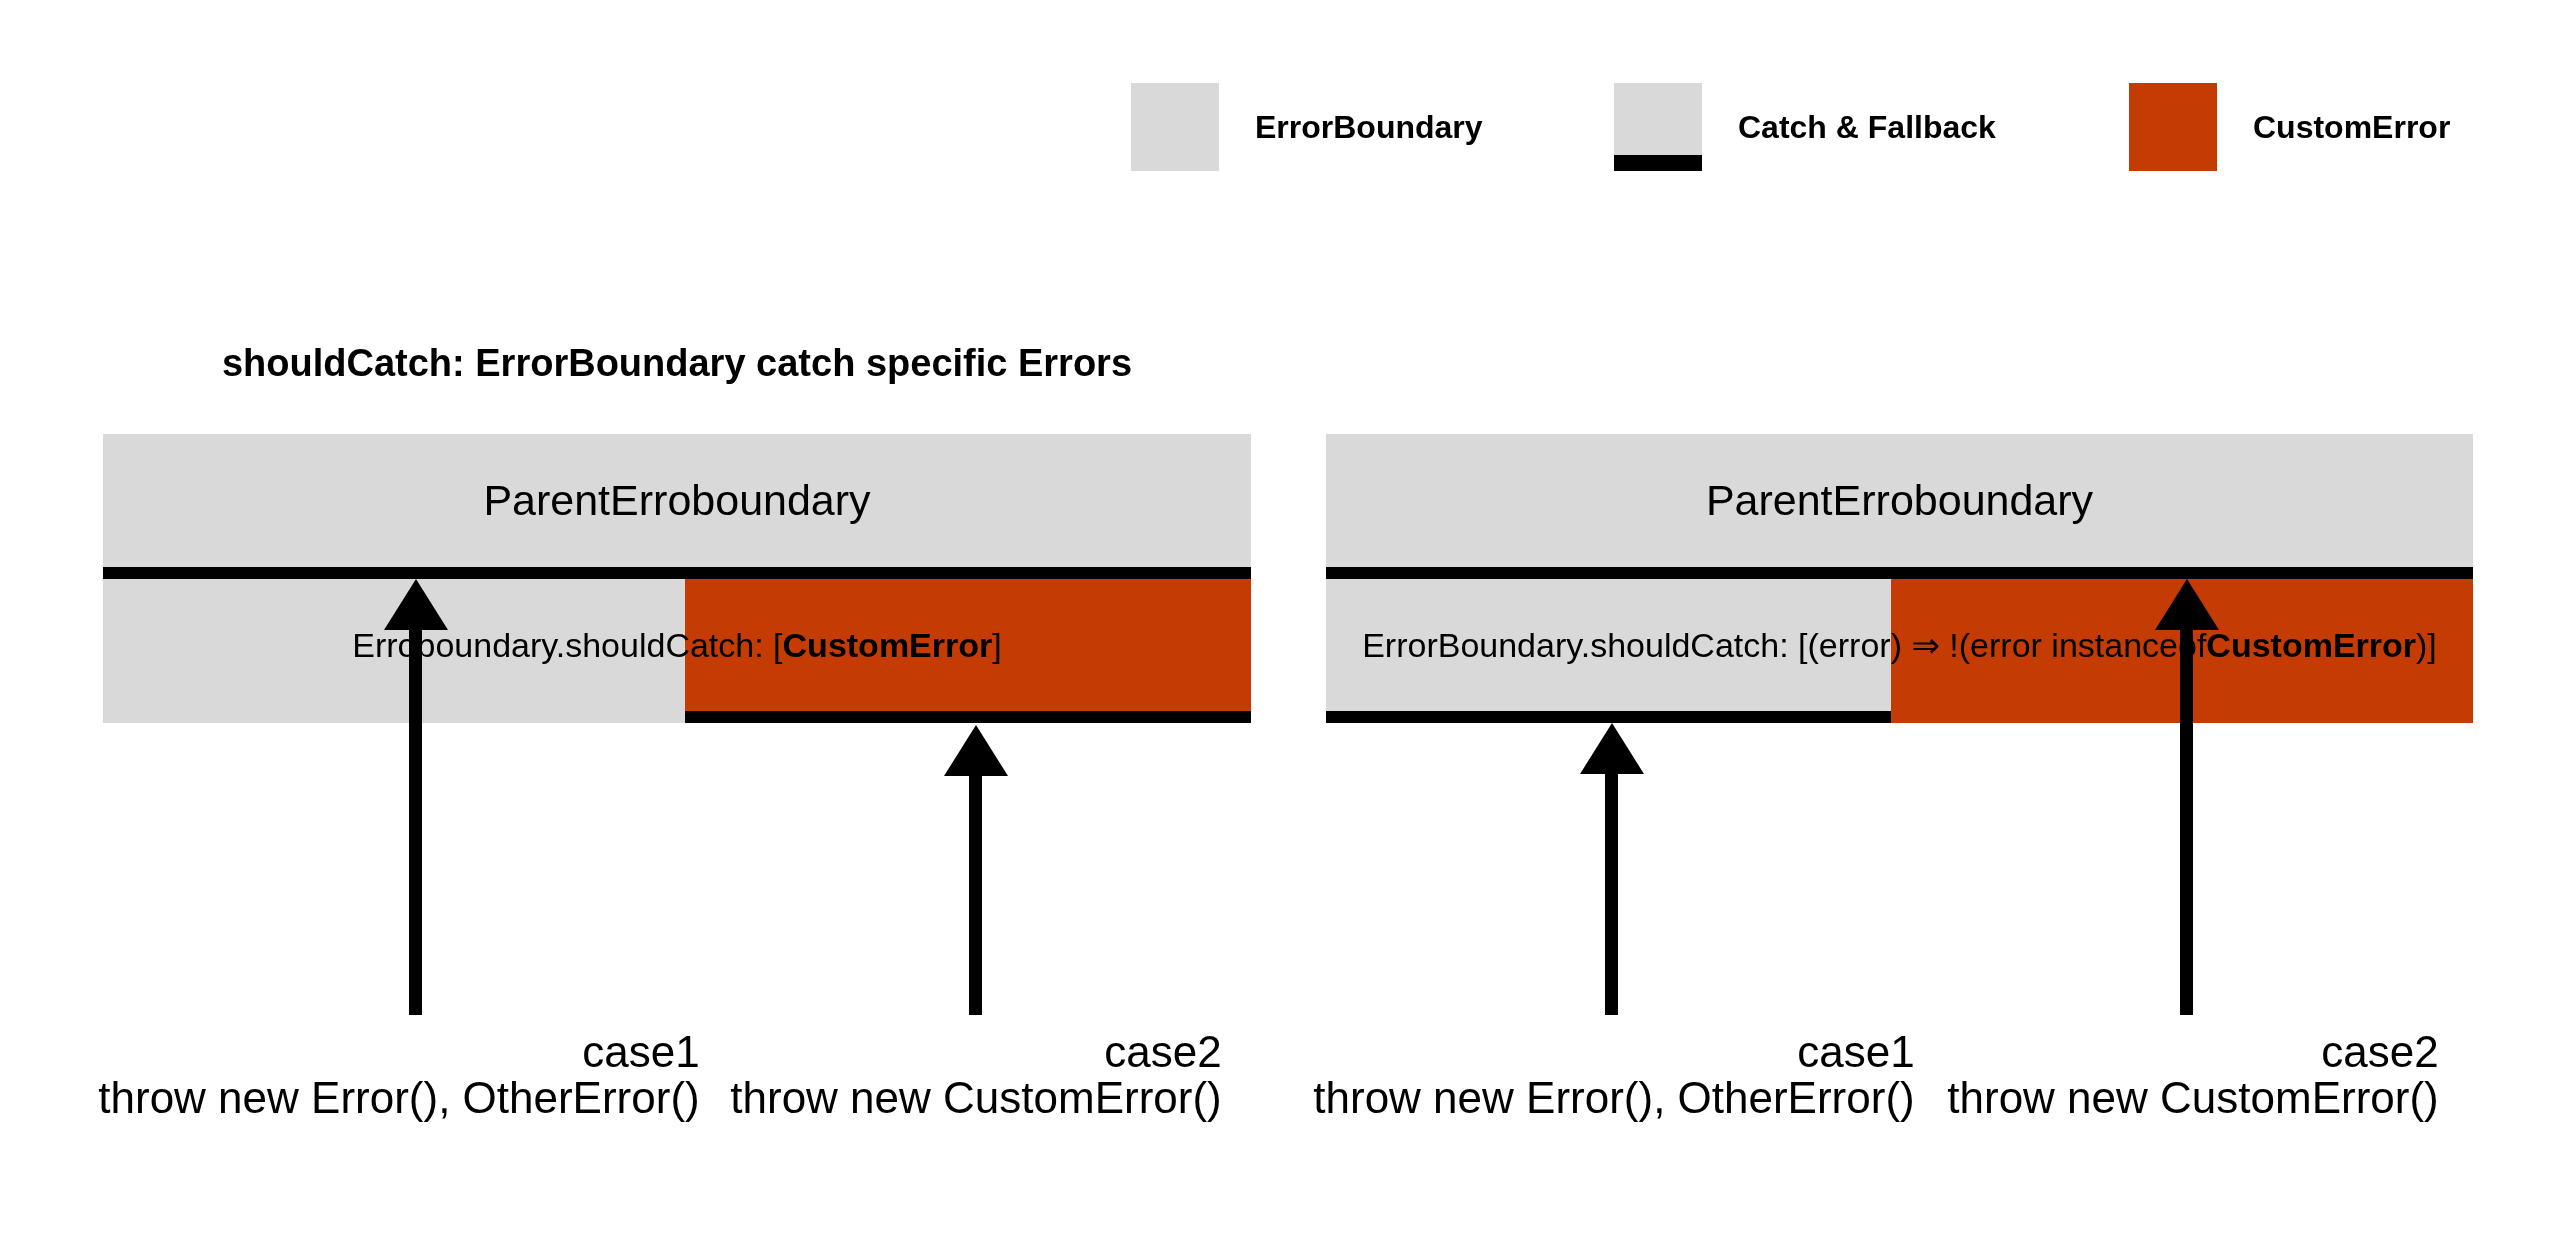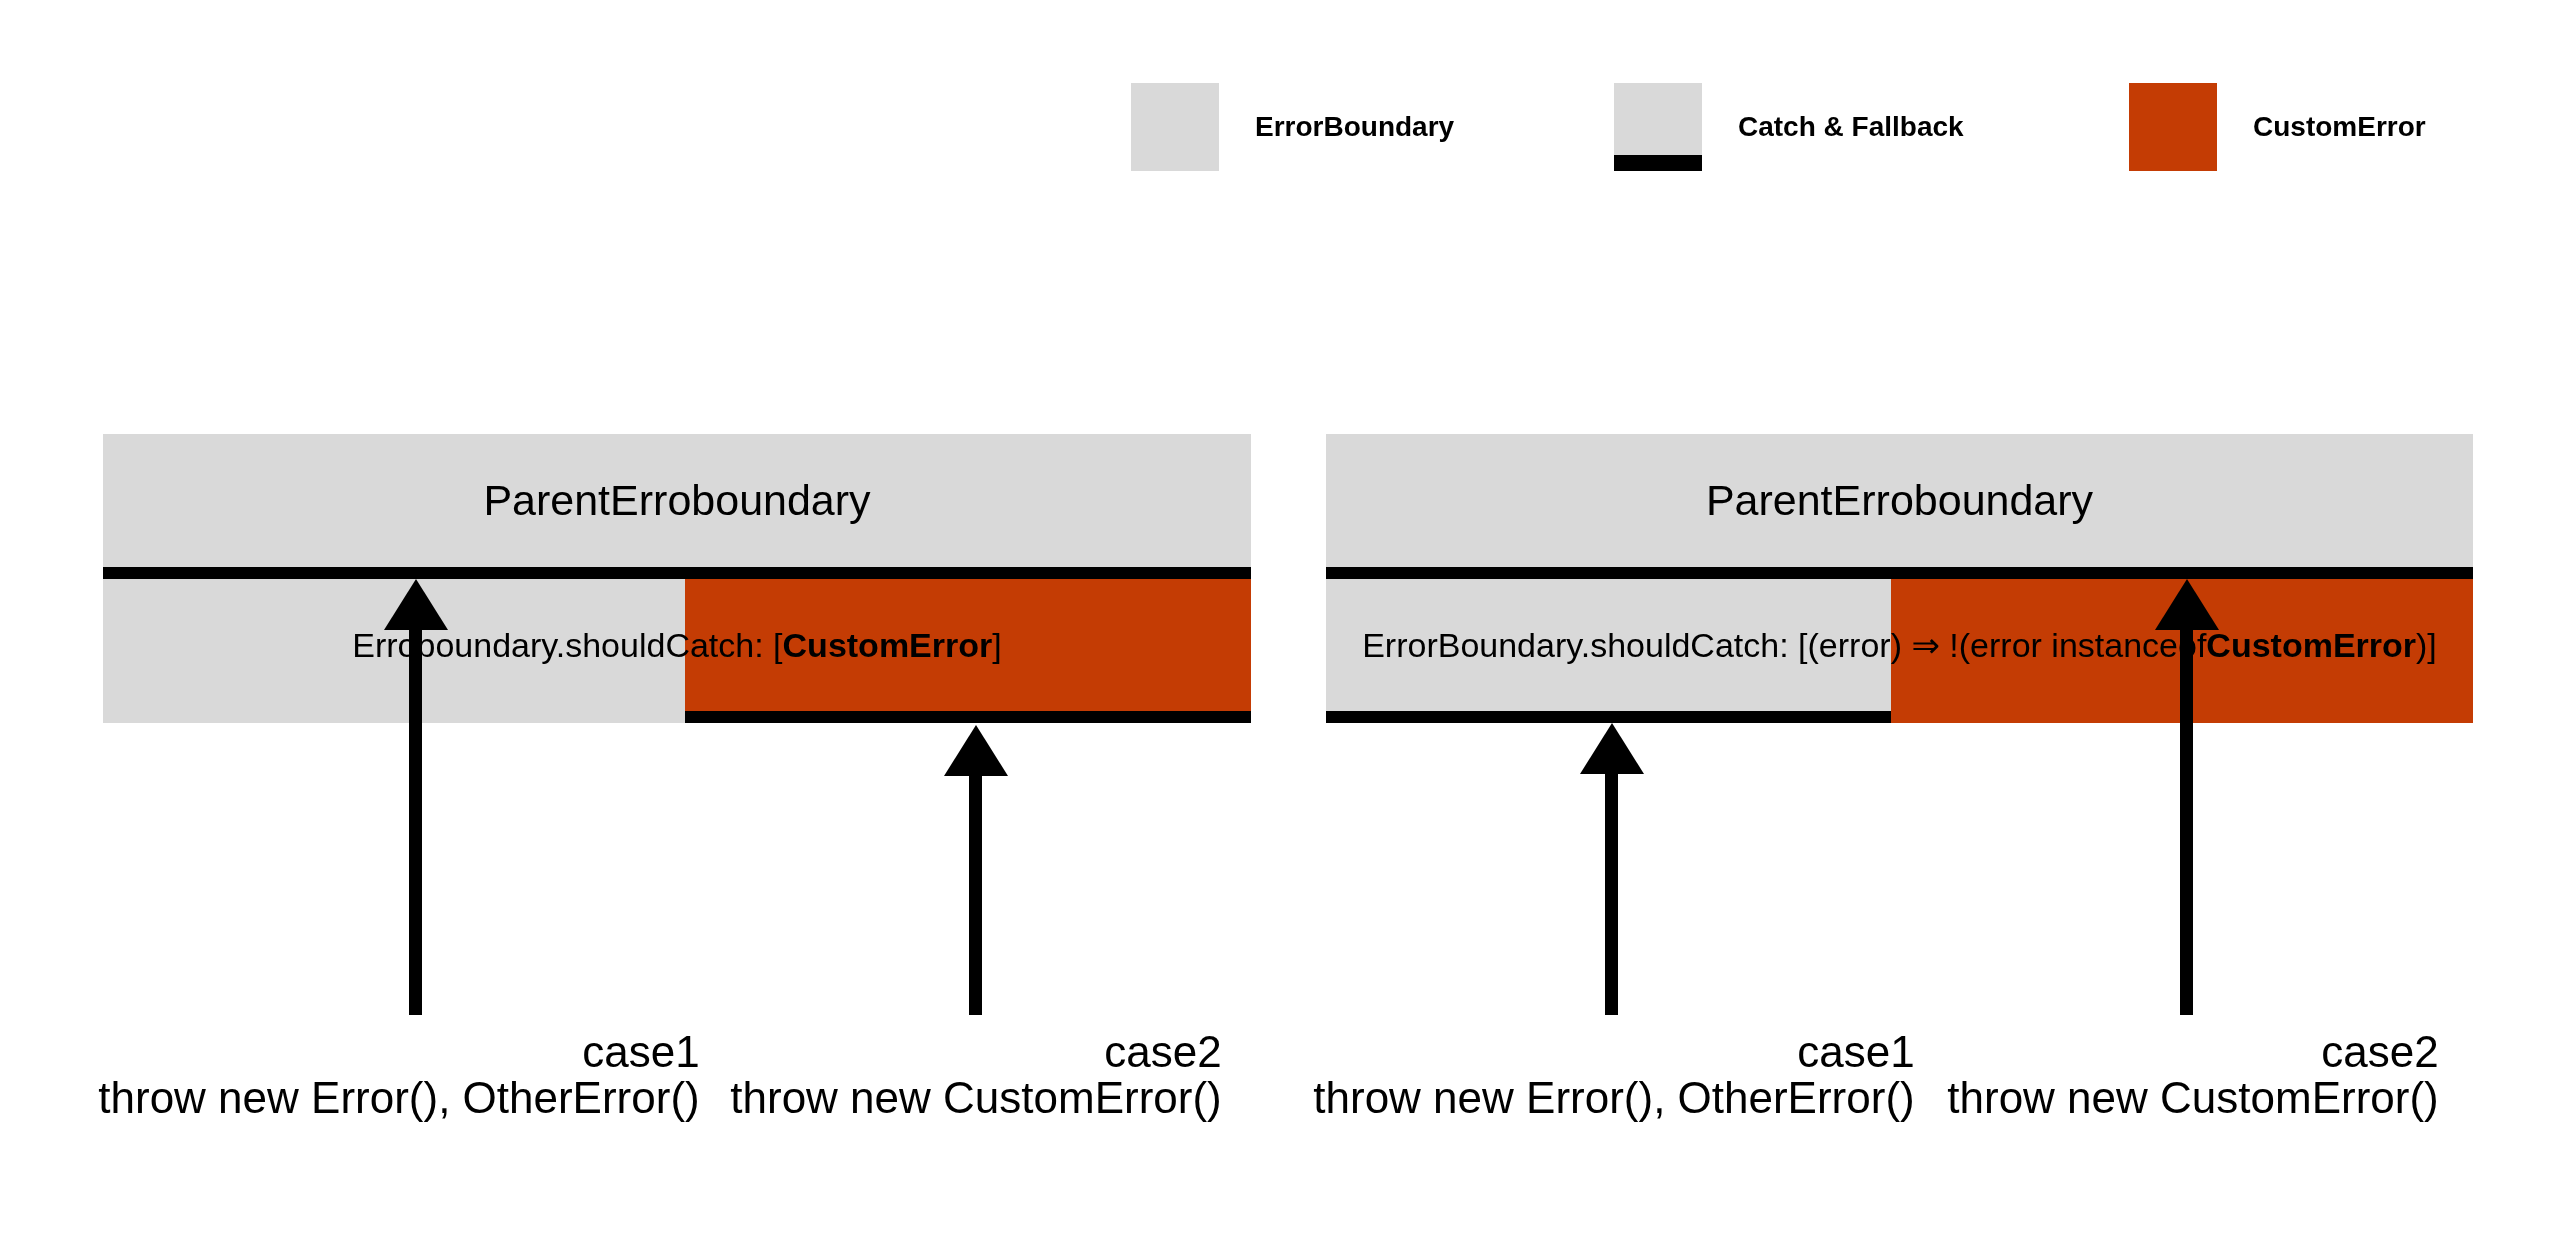--- a/index.html
+++ b/index.html
@@ -11,21 +11,21 @@
   #stage{position:absolute;left:0;top:0;width:2576px;height:1236px;}
 
   
   .legend-item{position:absolute;top:83px;display:flex;align-items:center;gap:36px;}
   #legend-item-errorboundary{left:1131px;}
   #legend-item-catchfallback{left:1601px;padding-left:13px;}
   #legend-item-customerror{left:2129px;}
   .swatch{width:88px;height:88px;background:#D9D9D9;box-sizing:border-box;flex:0 0 auto;}
   .swatch.catch{border-bottom:16px solid #000;}
   .swatch.custom{background:#C43C04;}
-  .legend-label{font-size:28px;font-weight:700;white-space:nowrap;}
+  .legend-label{font-size:32px;font-weight:700;white-space:nowrap;}
 
   
   .diagram{position:absolute;top:331px;height:796px;}
   #diagram-left{left:103px;width:1148px;}
   #diagram-right{left:1326px;width:1147px;}
 
   .dg-title{
     position:absolute;top:11px;left:0;width:100%;text-align:center;
     font-size:38px;font-weight:700;white-space:nowrap;
   }
@@ -95,20 +95,21 @@
     <div class="swatch catch"></div>
     <div class="legend-label">Catch &amp; Fallback</div>
   </div>
 
   <div class="legend-item" id="legend-item-customerror">
     <div class="swatch custom"></div>
     <div class="legend-label">CustomError</div>
   </div>
 
   <div class="diagram" id="diagram-left">
+    <div class="dg-title">shouldCatch: ErrorBoundary catch specific Errors</div>
 
     <div class="parent-bar">
       <span>ParentErroboundary</span>
     </div>
 
     <div class="child-row">
       <div class="sec gray sec-a"></div>
       <div class="sec orange catch sec-b"></div>
       <div class="child-label">
         <span>Erroboundary.shouldCatch: [</span>

